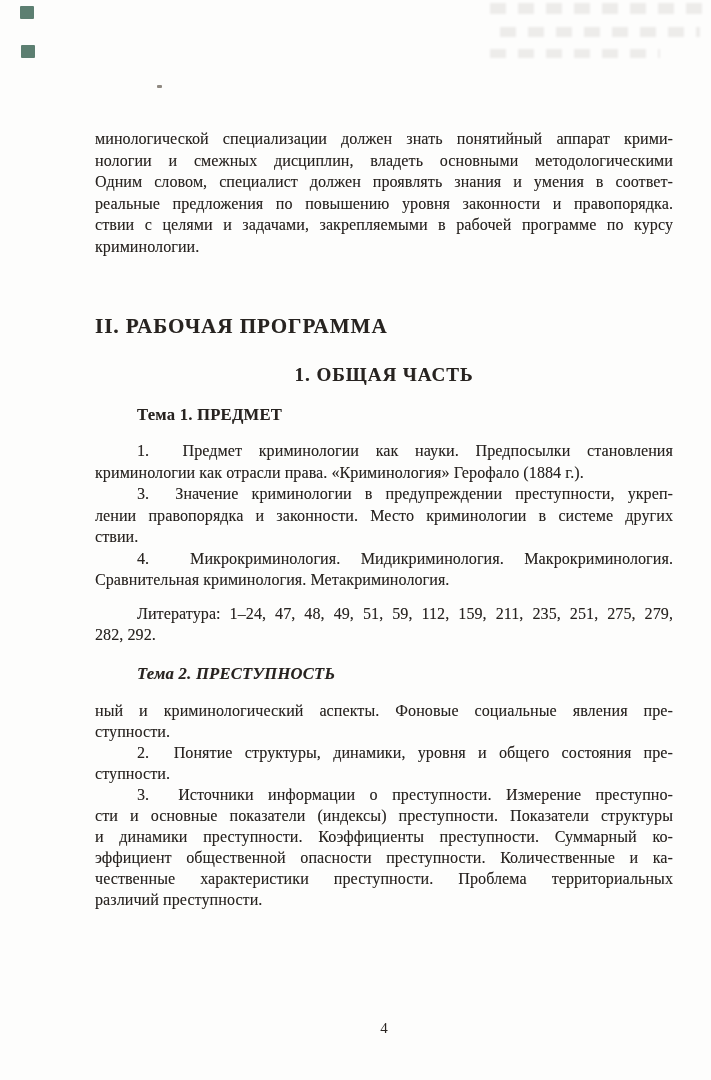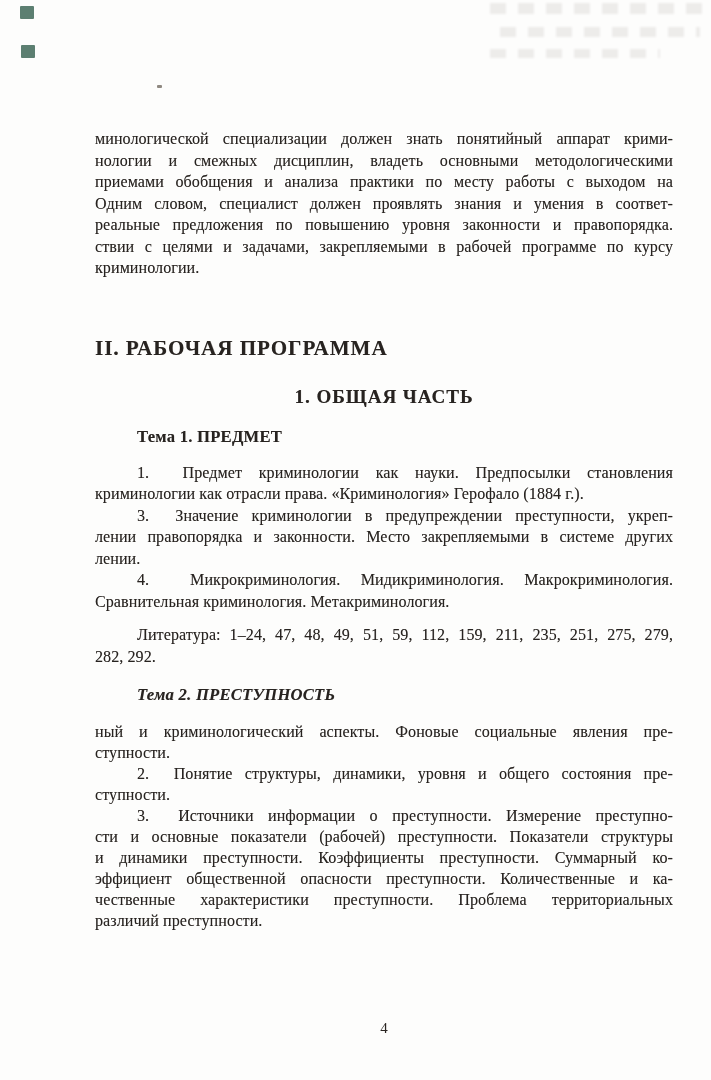--- a/index.html
+++ b/index.html
@@ -100,56 +100,55 @@
   <div class="ghost g1"></div>
   <div class="ghost g2"></div>
   <div class="ghost g3"></div>
   <div class="speck"></div>
 
   <div class="column">
 
     <div class="intro">
       <div class="line">минологической специализации должен знать понятийный аппарат крими-</div>
       <div class="line">нологии и смежных дисциплин, владеть основными методологическими</div>
-      <div class="line">приемами обобщения и анализа практики по месту работы с выходом на</div>
       <div class="line">Одним словом, специалист должен проявлять знания и умения в соответ-</div>
       <div class="line">реальные предложения по повышению уровня законности и правопорядка.</div>
       <div class="line">ствии с целями и задачами, закрепляемыми в рабочей программе по курсу</div>
       <div class="line last">криминологии.</div>
     </div>
 
     <div class="h-part">II. РАБОЧАЯ ПРОГРАММА</div>
     <div class="h-section">1. ОБЩАЯ ЧАСТЬ</div>
 
     <div class="topic-title title-t1">Тема 1. ПРЕДМЕТ</div>
 
     <div class="items-t1">
       <div class="line ind">1.&nbsp;&nbsp;Предмет криминологии как науки. Предпосылки становления</div>
       <div class="line last">криминологии как отрасли права. «Криминология» Герофало (1884 г.).</div>
       <div class="line ind">3.&nbsp;&nbsp;Значение криминологии в предупреждении преступности, укреп-</div>
-      <div class="line">лении правопорядка и законности. Место закрепляемыми в системе других</div>
-      <div class="line last">лении.</div>
+      <div class="line">лении правопорядка и законности. Место криминологии в системе других</div>
+      <div class="line last">ствии.</div>
       <div class="line ind">4.&nbsp;&nbsp;Микрокриминология. Мидикриминология. Макрокриминология.</div>
       <div class="line last">Сравнительная криминология. Метакриминология.</div>
     </div>
 
     <div class="literature">
       <div class="line ind">Литература: 1–24, 47, 48, 49, 51, 59, 112, 159, 211, 235, 251, 275, 279,</div>
       <div class="line last">282, 292.</div>
     </div>
 
     <div class="topic-title title-t2">Тема 2. ПРЕСТУПНОСТЬ</div>
 
     <div class="items-t2 t2">
       <div class="line">ный и криминологический аспекты. Фоновые социальные явления пре-</div>
       <div class="line last">ступности.</div>
       <div class="line ind">2.&nbsp;&nbsp;Понятие структуры, динамики, уровня и общего состояния пре-</div>
       <div class="line last">ступности.</div>
       <div class="line ind">3.&nbsp;&nbsp;Источники информации о преступности. Измерение преступно-</div>
-      <div class="line">сти и основные показатели (рабочей) преступности. Показатели структуры</div>
+      <div class="line">сти и основные показатели (индексы) преступности. Показатели структуры</div>
       <div class="line">и динамики преступности. Коэффициенты преступности. Суммарный ко-</div>
       <div class="line">эффициент общественной опасности преступности. Количественные и ка-</div>
       <div class="line">чественные характеристики преступности. Проблема территориальных</div>
       <div class="line last">различий преступности.</div>
     </div>
 
   </div>
 
   <div class="page-number">4</div>
 

